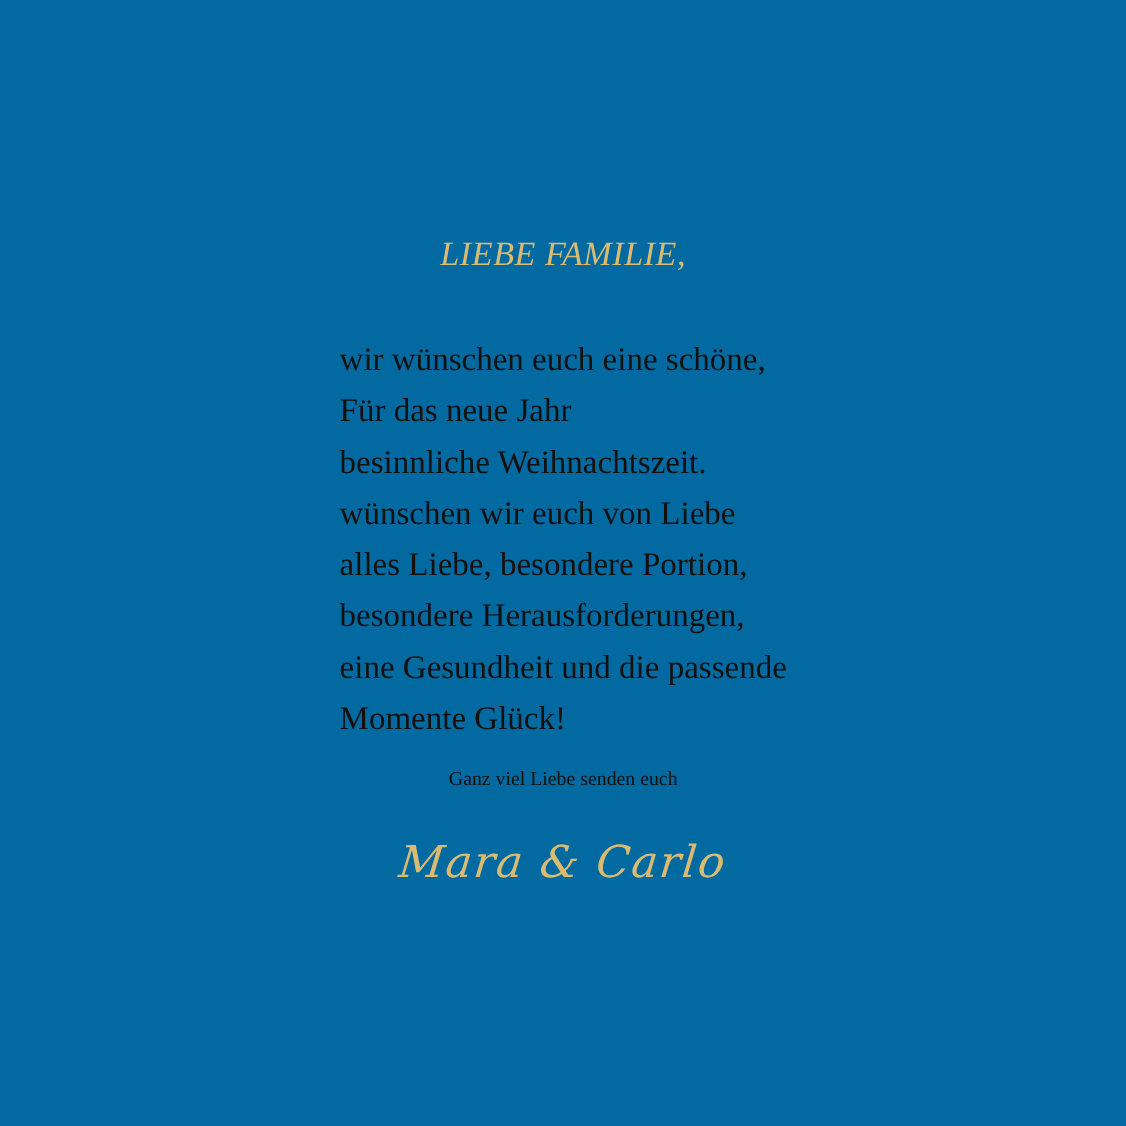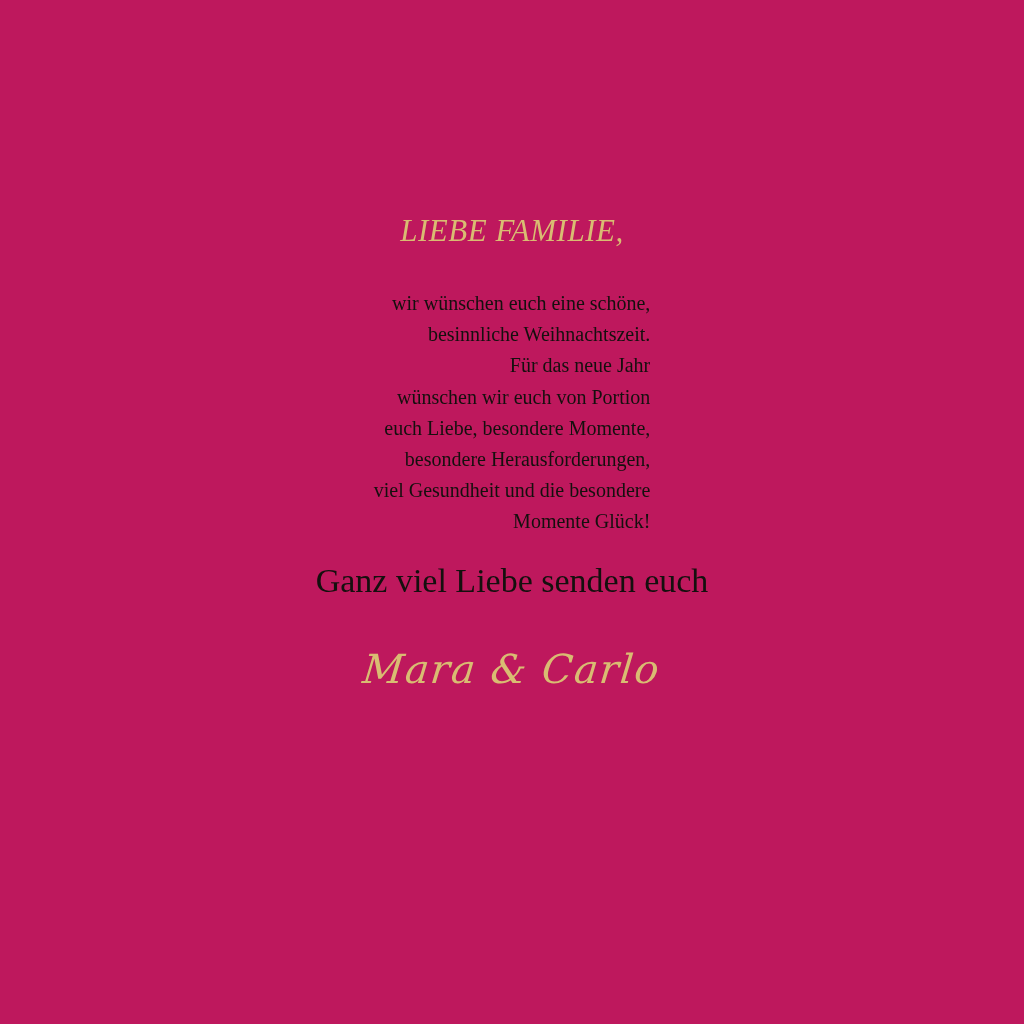--- a/index.html
+++ b/index.html
@@ -10,55 +10,55 @@
   body {
     width: 1024px;
     height: 1024px;
     overflow: hidden;
     font-family: "Liberation Serif", serif;
   }
   .card {
     position: relative;
     width: 1024px;
     height: 1024px;
-    background: #be185d;
+    background: #0369a1;
     display: flex;
     flex-direction: column;
     align-items: center;
   }
   .greeting-block {
     margin-top: 206px;
     text-align: center;
     color: #d9bc72;
     font-style: italic;
     font-size: 31px;
     letter-spacing: 0.5px;
     line-height: 1.62;
   }
   .greeting-line {
     display: block;
     white-space: pre;
   }
   .body-block {
-    margin-top: 32px;
-    text-align: right;
+    margin-top: 48px;
+    text-align: left;
     color: #14100e;
-    font-size: 20px;
+    font-size: 30px;
     line-height: 1.555;
   }
   .body-line {
     display: block;
     white-space: pre;
     min-height: 1.555em;
   }
   .closing-block {
     margin-top: 18px;
     text-align: center;
     color: #14100e;
-    font-size: 34px;
+    font-size: 18px;
     line-height: 1.555;
   }
   .signature {
     margin-top: 38px;
     text-align: center;
     color: #d9bc72;
     font-size: 40px;
     font-style: italic;
     font-family: "DejaVu Serif", serif;
     letter-spacing: 1.5px;
@@ -69,26 +69,26 @@
 <body>
 
 <div class="card">
 
   <div class="greeting-block">
     <span class="greeting-line">LIEBE FAMILIE,</span>
   </div>
 
   <div class="body-block">
     <span class="body-line">wir wünschen euch eine schöne,</span>
+    <span class="body-line">Für das neue Jahr</span>
     <span class="body-line">besinnliche Weihnachtszeit.</span>
-    <span class="body-line">Für das neue Jahr</span>
-    <span class="body-line">wünschen wir euch von Portion</span>
-    <span class="body-line">euch Liebe, besondere Momente,</span>
+    <span class="body-line">wünschen wir euch von Liebe</span>
+    <span class="body-line">alles Liebe, besondere Portion,</span>
     <span class="body-line">besondere Herausforderungen,</span>
-    <span class="body-line">viel Gesundheit und die besondere</span>
+    <span class="body-line">eine Gesundheit und die passende</span>
     <span class="body-line">Momente Glück!</span>
   </div>
 
   <div class="closing-block">
     <span class="body-line">Ganz viel Liebe senden euch</span>
   </div>
 
   <div class="signature">Mara &amp; Carlo</div>
 
 </div>

